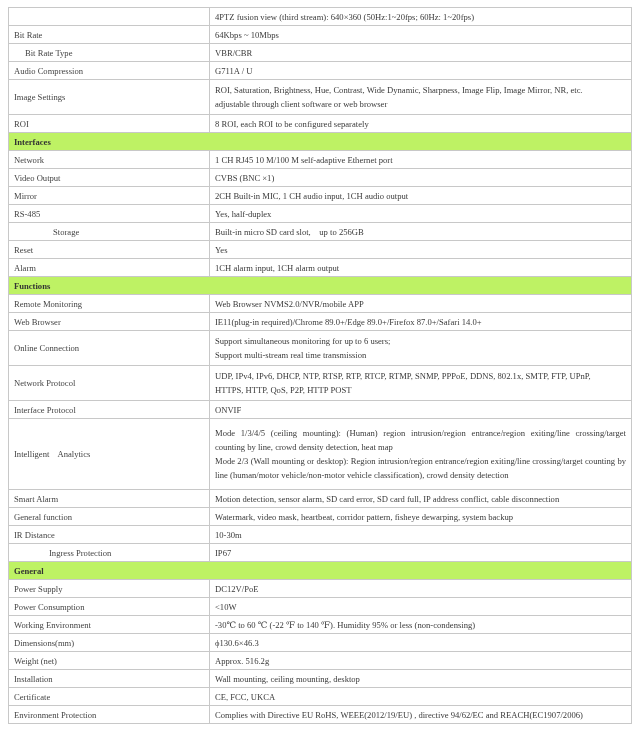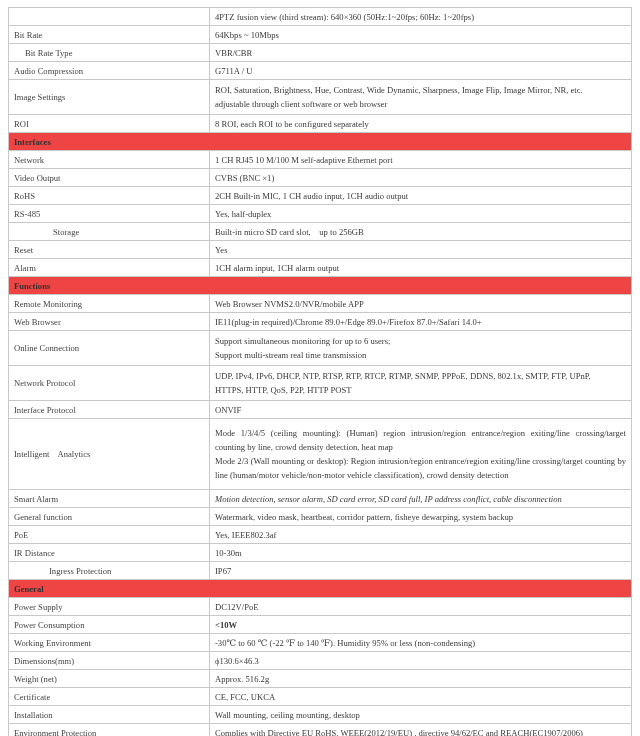--- a/index.html
+++ b/index.html
@@ -4,21 +4,21 @@
 <style>
   html, body { margin: 0; padding: 0; background: #ffffff; }
   body { width: 640px; height: 736px; overflow: hidden; font-family: "Liberation Serif", "DejaVu Serif", serif; color: #333; }
   table.spec { position: absolute; left: 8px; top: 7px; width: 624px; border-collapse: collapse; font-size: 8.6px; }
   table.spec td { border: 1px solid #c8c8c8; padding: 0 5px; vertical-align: middle; line-height: 14px; }
   td.lbl { width: 151px; color: #444; }
   td.val { color: #3a3a3a; }
   tr.r1 td { height: 17px; }
   tr.r2 td { height: 34px; }
   tr.r4 td { height: 70px; }
-  tr.section td { background: #ef4444; font-weight: bold; color: #333; height: 17px; }
+  tr.section td { background: #bef264; font-weight: bold; color: #333; height: 17px; }
   td.justify { text-align: justify; text-align-last: left; }
 </style>
 </head>
 <body>
 
 <table class="spec">
   <tbody id="spec-body">
       <tr class="r1">
         <td class="lbl" style="white-space: pre;"></td>
         <td class="val">
@@ -65,21 +65,21 @@
           <div style="white-space: pre-wrap;">1 CH RJ45 10 M/100 M self-adaptive Ethernet port</div>
         </td>
       </tr>
       <tr class="r1">
         <td class="lbl" style="white-space: pre;">Video Output</td>
         <td class="val">
           <div style="white-space: pre-wrap;">CVBS (BNC ×1)</div>
         </td>
       </tr>
       <tr class="r1">
-        <td class="lbl" style="white-space: pre;">RoHS</td>
+        <td class="lbl" style="white-space: pre;">Mirror</td>
         <td class="val">
           <div style="white-space: pre-wrap;">2CH Built-in MIC, 1 CH audio input, 1CH audio output</div>
         </td>
       </tr>
       <tr class="r1">
         <td class="lbl" style="white-space: pre;">RS-485</td>
         <td class="val">
           <div style="white-space: pre-wrap;">Yes, half-duplex</div>
         </td>
       </tr>
@@ -139,33 +139,27 @@
       <tr class="r4">
         <td class="lbl" style="white-space: pre;">Intelligent    Analytics</td>
         <td class="val justify">
           <div style="white-space: pre-wrap;">Mode 1/3/4/5 (ceiling mounting): (Human) region intrusion/region entrance/region exiting/line crossing/target counting by line, crowd density detection, heat map</div>
           <div style="white-space: pre-wrap;">Mode 2/3 (Wall mounting or desktop): Region intrusion/region entrance/region exiting/line crossing/target counting by line (human/motor vehicle/non-motor vehicle classification), crowd density detection</div>
         </td>
       </tr>
       <tr class="r1">
         <td class="lbl" style="white-space: pre;">Smart Alarm</td>
         <td class="val">
-          <div style="white-space: pre-wrap; font-style: italic;">Motion detection, sensor alarm, SD card error, SD card full, IP address conflict, cable disconnection</div>
+          <div style="white-space: pre-wrap;">Motion detection, sensor alarm, SD card error, SD card full, IP address conflict, cable disconnection</div>
         </td>
       </tr>
       <tr class="r1">
         <td class="lbl" style="white-space: pre;">General function</td>
         <td class="val">
           <div style="white-space: pre-wrap;">Watermark, video mask, heartbeat, corridor pattern, fisheye dewarping, system backup</div>
-        </td>
-      </tr>
-      <tr class="r1">
-        <td class="lbl" style="white-space: pre;">PoE</td>
-        <td class="val">
-          <div style="white-space: pre-wrap;">Yes, IEEE802.3af</div>
         </td>
       </tr>
       <tr class="r1">
         <td class="lbl" style="white-space: pre;">IR Distance</td>
         <td class="val">
           <div style="white-space: pre-wrap;">10-30m</div>
         </td>
       </tr>
       <tr class="r1">
         <td class="lbl" style="white-space: pre; padding-left: 40px;">Ingress Protection</td>
@@ -178,21 +172,21 @@
       </tr>
       <tr class="r1">
         <td class="lbl" style="white-space: pre;">Power Supply</td>
         <td class="val">
           <div style="white-space: pre-wrap;">DC12V/PoE</div>
         </td>
       </tr>
       <tr class="r1">
         <td class="lbl" style="white-space: pre;">Power Consumption</td>
         <td class="val">
-          <div style="white-space: pre-wrap; font-weight: bold;">&lt;10W</div>
+          <div style="white-space: pre-wrap;">&lt;10W</div>
         </td>
       </tr>
       <tr class="r1">
         <td class="lbl" style="white-space: pre;">Working Environment</td>
         <td class="val">
           <div style="white-space: pre-wrap;">-30℃ to 60 ℃ (-22 ℉ to 140 ℉). Humidity 95% or less (non-condensing)</div>
         </td>
       </tr>
       <tr class="r1">
         <td class="lbl" style="white-space: pre;">Dimensions(mm)</td>
@@ -200,29 +194,29 @@
           <div style="white-space: pre-wrap;">ϕ130.6×46.3</div>
         </td>
       </tr>
       <tr class="r1">
         <td class="lbl" style="white-space: pre;">Weight (net)</td>
         <td class="val">
           <div style="white-space: pre-wrap;">Approx. 516.2g</div>
         </td>
       </tr>
       <tr class="r1">
+        <td class="lbl" style="white-space: pre;">Installation</td>
+        <td class="val">
+          <div style="white-space: pre-wrap;">Wall mounting, ceiling mounting, desktop</div>
+        </td>
+      </tr>
+      <tr class="r1">
         <td class="lbl" style="white-space: pre;">Certificate</td>
         <td class="val">
           <div style="white-space: pre-wrap;">CE, FCC, UKCA</div>
-        </td>
-      </tr>
-      <tr class="r1">
-        <td class="lbl" style="white-space: pre;">Installation</td>
-        <td class="val">
-          <div style="white-space: pre-wrap;">Wall mounting, ceiling mounting, desktop</div>
         </td>
       </tr>
       <tr class="r1">
         <td class="lbl" style="white-space: pre;">Environment Protection</td>
         <td class="val">
           <div style="white-space: pre-wrap;">Complies with Directive EU RoHS, WEEE(2012/19/EU) , directive 94/62/EC and REACH(EC1907/2006)</div>
         </td>
       </tr>
     </tbody>
 </table>

